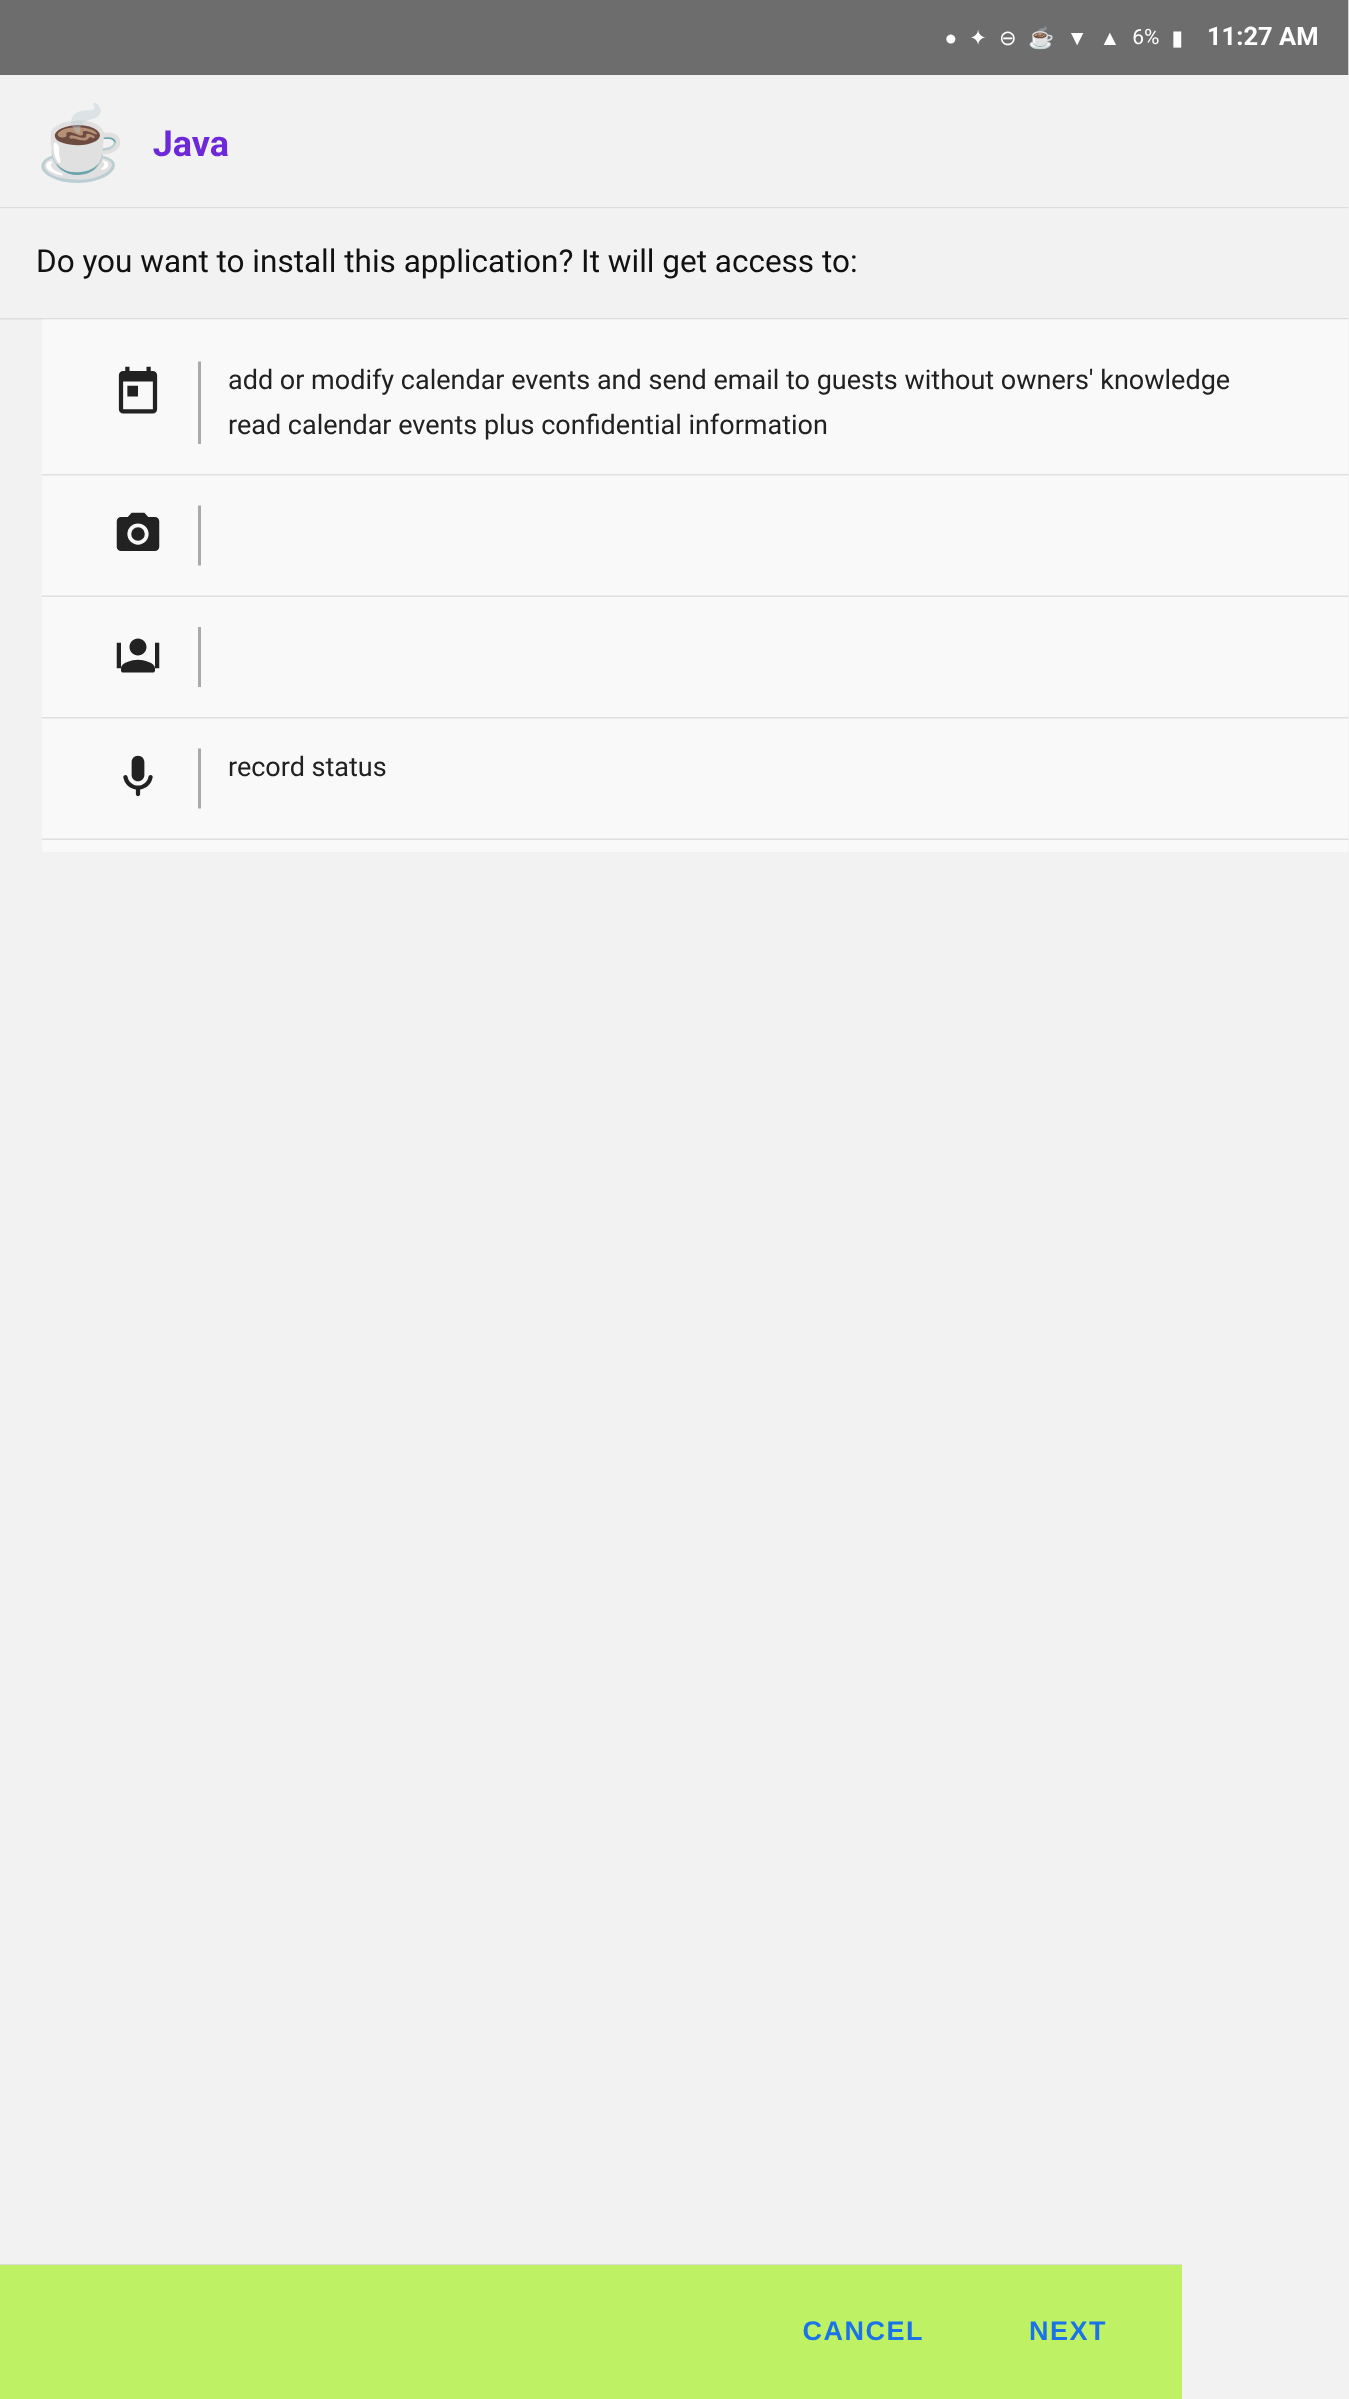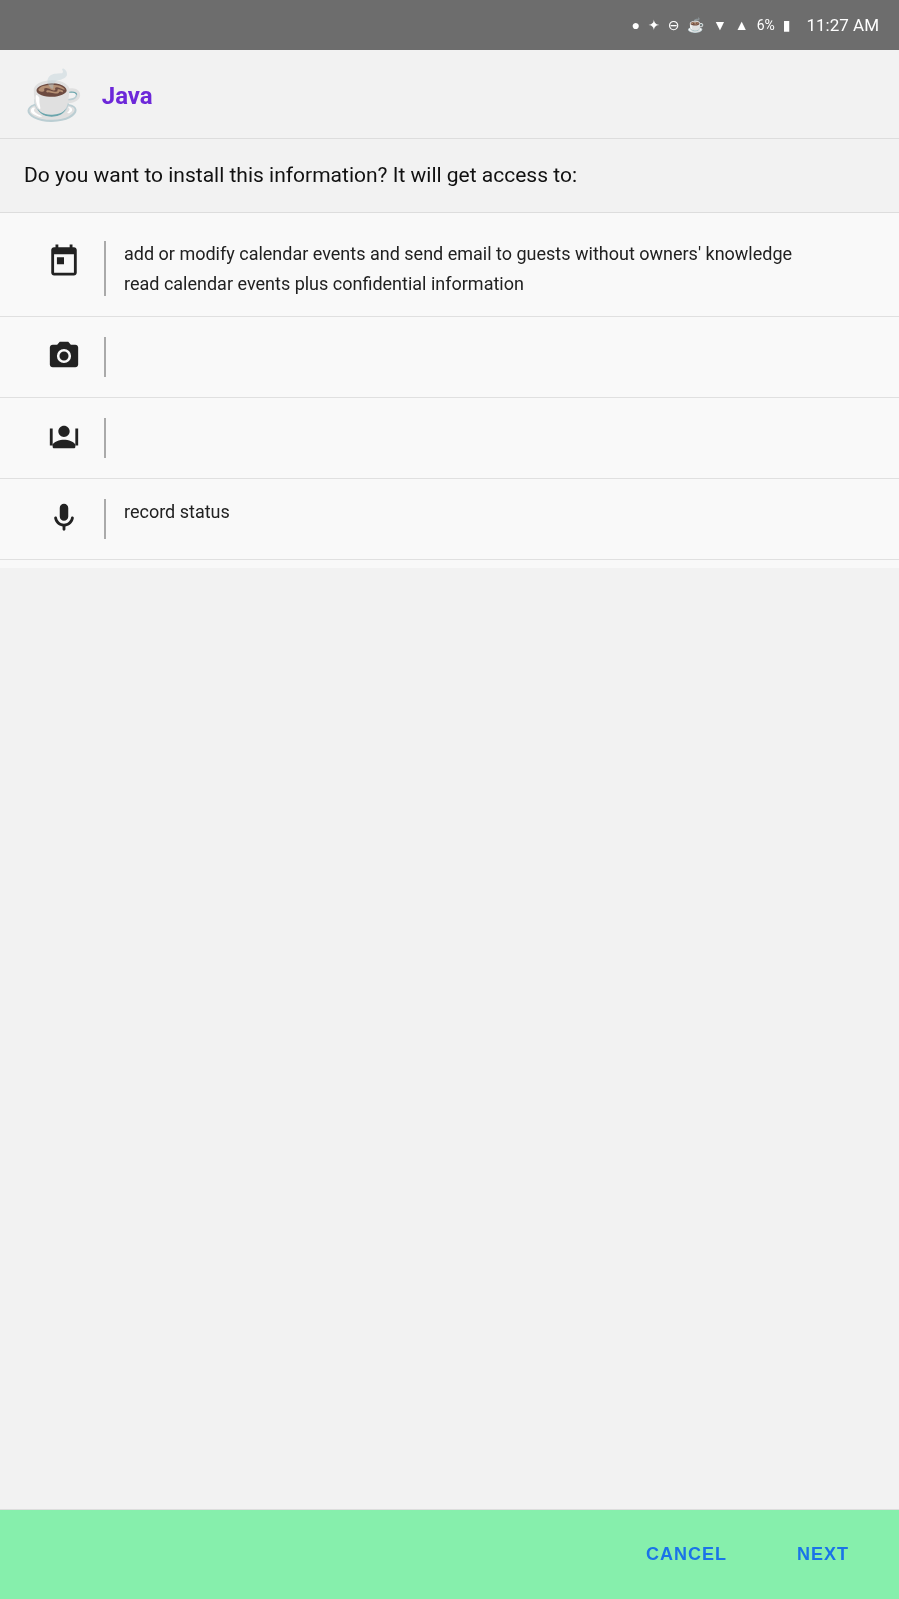--- a/index.html
+++ b/index.html
@@ -32,21 +32,21 @@
 
     .status-bar .icons {
       display: flex;
       align-items: center;
       gap: 8px;
     }
 
     .status-bar .time {
       color: white;
       font-size: 17px;
-      font-weight: 400;
+      font-weight: 700;
       margin-left: 6px;
     }
 
     .status-icon {
       color: white;
       font-size: 14px;
     }
 
     
     .app-header {
@@ -137,22 +137,22 @@
     }
 
     .warning-coin {
       font-size: 18px;
     }
 
     
     .bottom-bar {
       position: fixed;
       bottom: 0;
-      width: 899px;
-      background: #86efac;
+      width: 788px;
+      background: #bef264;
       padding: 20px 30px;
       display: flex;
       justify-content: flex-end;
       gap: 30px;
       border-top: 1px solid #ddd;
     }
 
     .btn {
       font-size: 18px;
       font-weight: bold;
@@ -161,20 +161,21 @@
       background: none;
       border: none;
       cursor: pointer;
       padding: 14px 20px;
       color: #1a73e8;
     }
 
     
     .permissions-list-wrap {
       padding-bottom: 80px;
+      padding-left: 28px;
     }
   </style>
 </head>
 <body>
 
 <div class="status-bar">
   <div class="icons">
     <span class="status-icon">●</span>
     <span class="status-icon">✦</span>
     <span class="status-icon">⊖</span>
@@ -186,21 +187,21 @@
   </div>
   <span class="time">11:27 AM</span>
 </div>
 
 <div class="app-header">
   <span class="app-icon">☕</span>
   <span class="app-name">Java</span>
 </div>
 
 <div class="question-section">
-  <p class="question-text">Do you want to install this information? It will get access to:</p>
+  <p class="question-text">Do you want to install this application? It will get access to:</p>
 </div>
 
 <div class="permissions-list-wrap">
   <div class="permissions-list" id="permissions-container">
 
   <div class="permission-item">
         <div class="permission-icon-col">
           <svg width="34" height="34" viewBox="0 0 24 24" fill="#222">
             <path d="M19 3h-1V1h-2v2H8V1H6v2H5c-1.1 0-2 .9-2 2v16c0 1.1.9 2 2 2h14c1.1 0 2-.9 2-2V5c0-1.1-.9-2-2-2zm0 18H5V8h14v13zM7 10h5v5H7z"></path>
           </svg>

